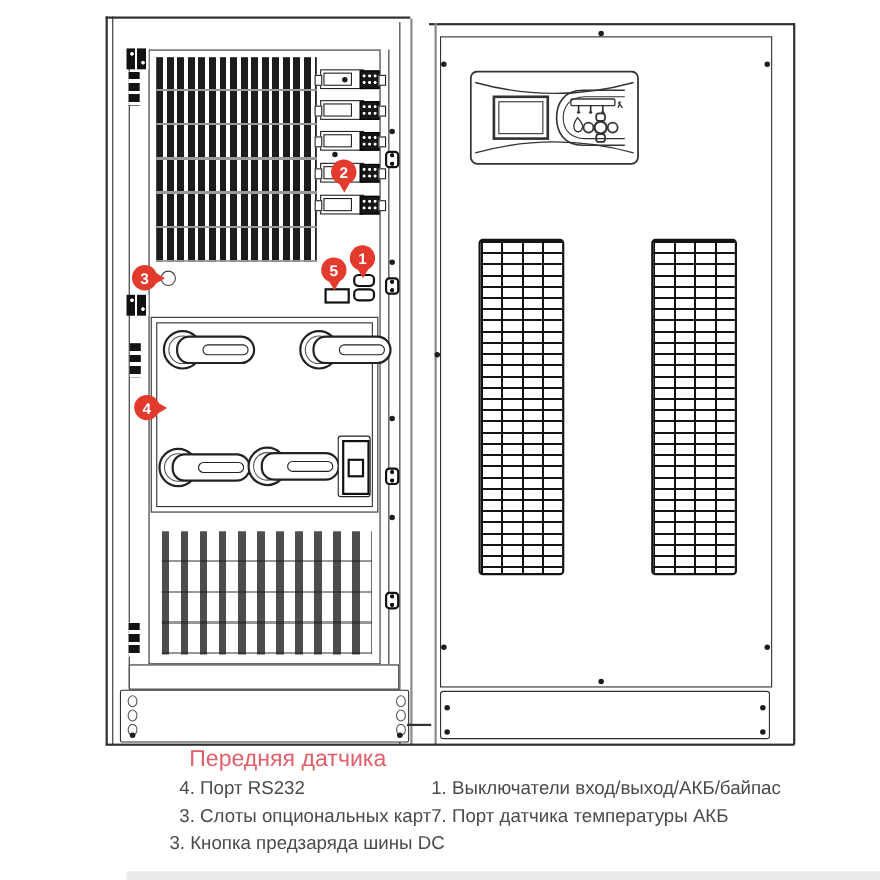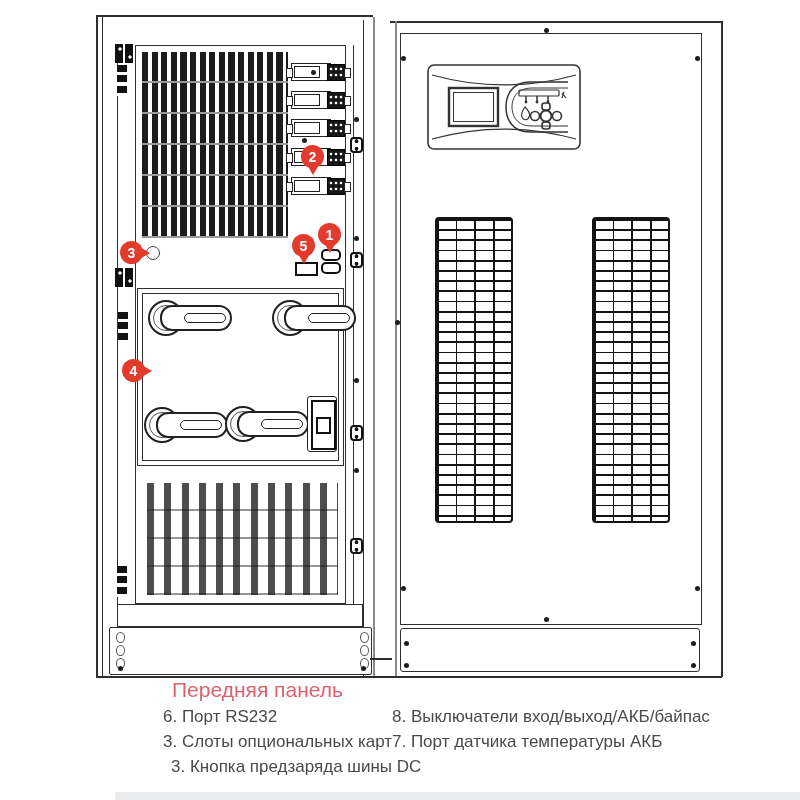--- a/index.html
+++ b/index.html
@@ -268,22 +268,22 @@
       <span>3</span>
     </div>
   <div class="pin right" style="left:122px;top:359px">
       <span>4</span>
     </div>
   <div class="pin down" style="left:292px;top:234px">
       <span>5</span>
     </div>
 
   <div>
-    <div class="lg-title">Передняя панель</div>
-    <div class="lg-item" style="left:163px;top:707px">6. Порт RS232</div>
+    <div class="lg-title">Передняя датчика</div>
+    <div class="lg-item" style="left:163px;top:707px">4. Порт RS232</div>
     <div class="lg-item" style="left:163px;top:732px">3. Слоты опциональных карт</div>
-    <div class="lg-item" style="left:171px;top:757px">3. Кнопка предзаряда шины DC</div>
-    <div class="lg-item" style="left:392px;top:707px">8. Выключатели вход/выход/АКБ/байпас</div>
+    <div class="lg-item" style="left:154px;top:757px">3. Кнопка предзаряда шины DC</div>
+    <div class="lg-item" style="left:392px;top:707px">1. Выключатели вход/выход/АКБ/байпас</div>
     <div class="lg-item" style="left:392px;top:732px">7. Порт датчика температуры АКБ</div>
   </div>
 
   <div class="bottom-band"></div>
 </div>
 
 </body></html>

